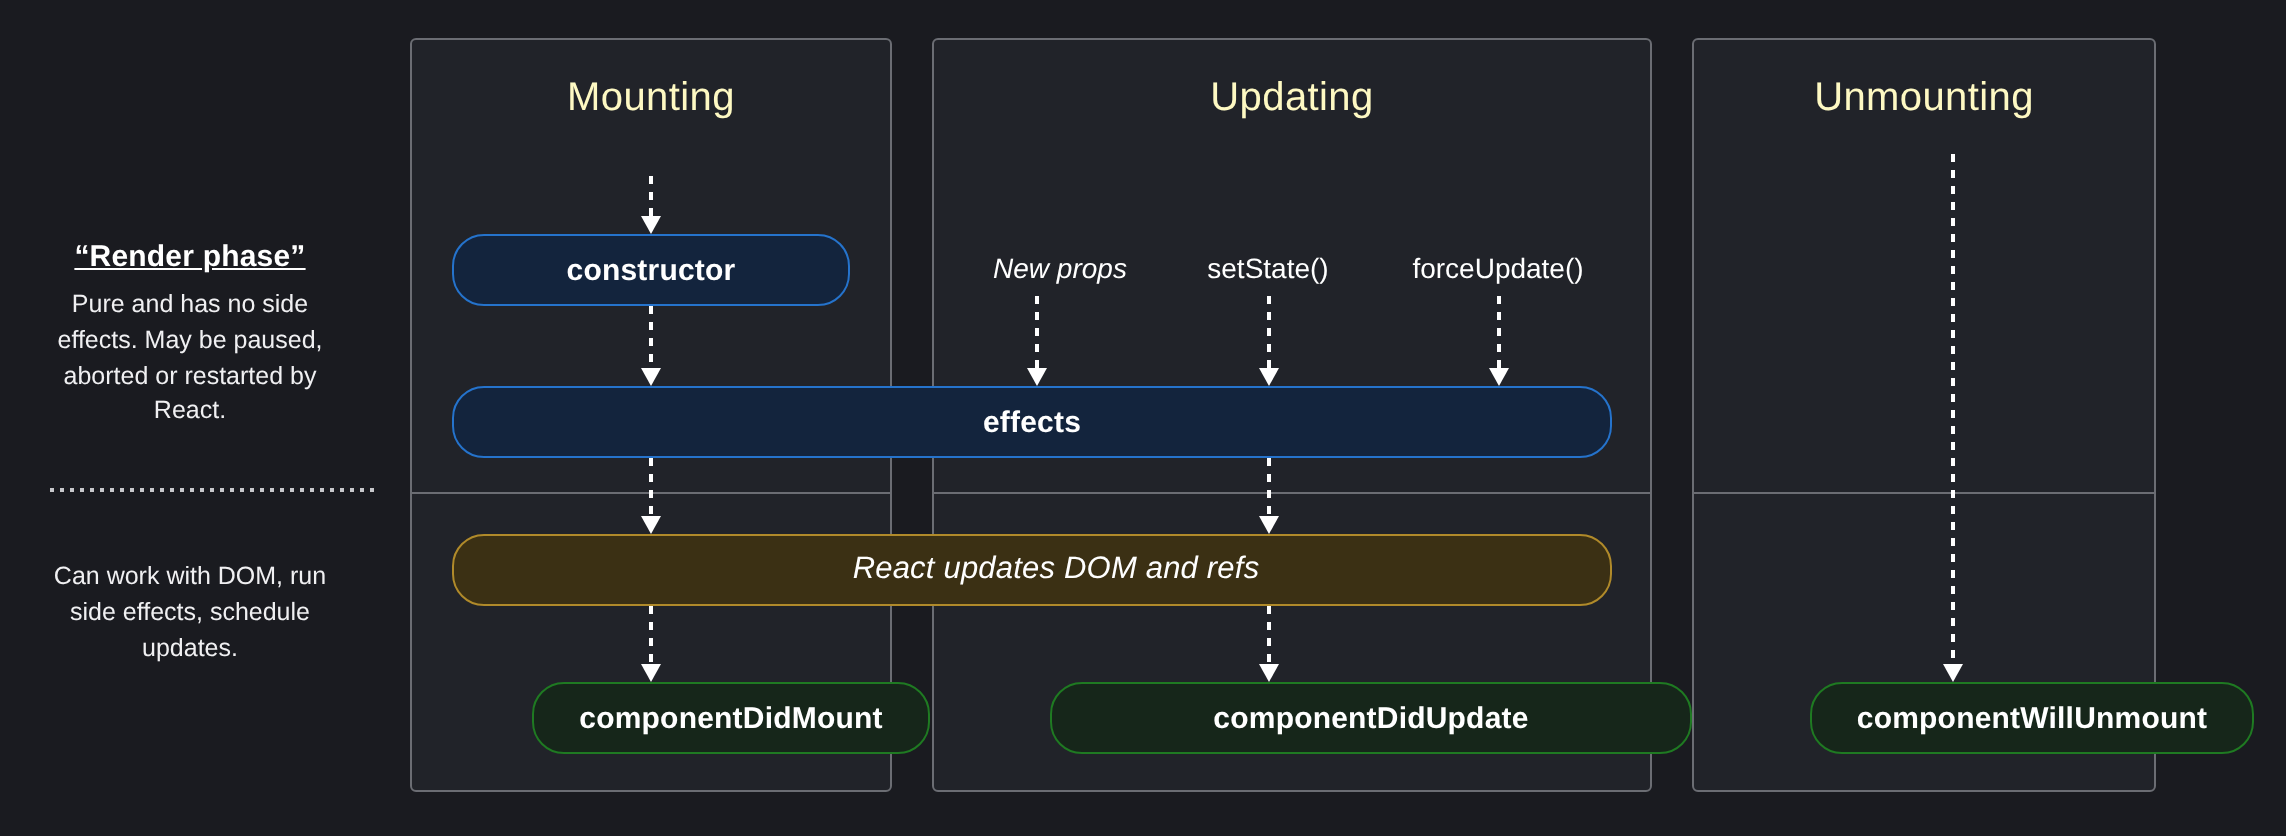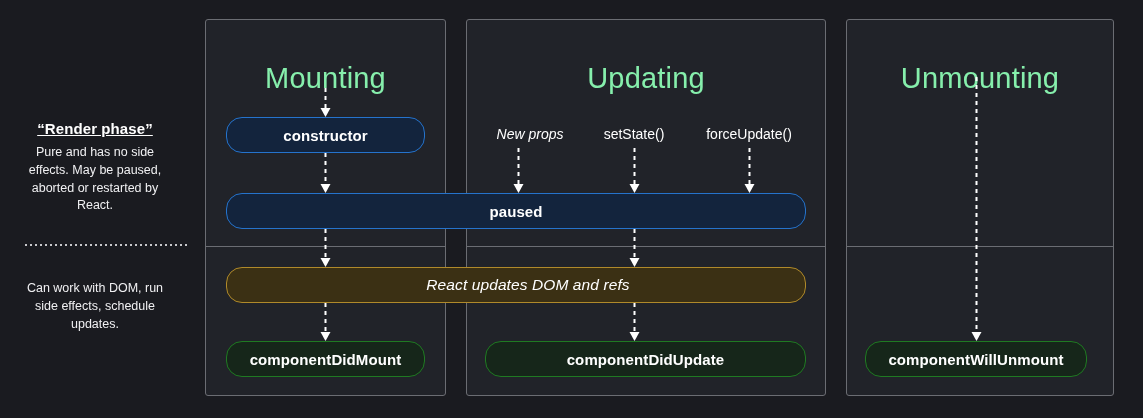--- a/index.html
+++ b/index.html
@@ -62,60 +62,59 @@
   .panel {
     position: absolute;
     top: 19px;
     height: 377px;
     background: #212329;
     border: 1px solid #6b6d73;
     border-radius: 3px;
   }
   .panel-mounting   { left: 205px;  width: 241px; }
   .panel-updating   { left: 466px;  width: 360px; }
-  .panel-unmounting { left: 846px;  width: 268px; }
+  .panel-unmounting { left: 846px;  width: 232px; }
 
   .panel-divider {
     position: absolute;
     left: 0;
     right: 0;
     top: 226px;
     height: 1px;
     background: #6b6d73;
   }
 
   .panel-title {
     position: absolute;
     top: 18px;
     left: 0;
     right: 0;
     text-align: center;
-    font-size: 29px;
+    font-size: 20px;
     font-weight: 400;
-    color: #86efac;
+    color: #fef9c3;
     letter-spacing: 0.2px;
-    margin-top: 24px;
   }
 
   
   .node {
     position: absolute;
     height: 36px;
     border-radius: 16px;
     display: flex;
     align-items: center;
     justify-content: center;
     font-size: 15px;
     font-weight: bold;
     color: #ffffff;
     letter-spacing: 0.1px;
   }
   .node-blue   { background: #13243d; border: 1.5px solid #2573cc; }
   .node-amber  { background: #3b3014; border: 1.5px solid #b08a2a; }
-  .node-green  { background: #16261a; border: 1.5px solid #1f7a22; }
+  .node-green  { background: #16261a; border: 1.5px solid #1f7a22; margin-left: 40px; }
   .node-italic { font-style: italic; font-weight: 400; font-size: 15.5px; }
 
   .node-constructor      { left: 226px; top: 117px; width: 199px; }
   .node-render           { left: 226px; top: 193px; width: 580px; }
   .node-dom              { left: 226px; top: 267px; width: 580px; padding-left: 24px; }
   .node-did-mount        { left: 226px; top: 341px; width: 199px; }
   .node-did-update       { left: 485px; top: 341px; width: 321px; }
   .node-will-unmount     { left: 865px; top: 341px; width: 222px; }
 
   
@@ -241,21 +240,21 @@
     <div class="head" style="top:29px;"></div>
   </div>
 
   <div class="arrow" style="left:976px; top:77px; height:264px;">
     <div class="stem" style="height:255px;"></div>
     <div class="head" style="top:255px;"></div>
   </div>
 
   <div class="node node-blue node-constructor">constructor</div>
 
-  <div class="node node-blue node-render">paused</div>
+  <div class="node node-blue node-render">effects</div>
 
   <div class="node node-amber node-italic node-dom">React updates DOM and refs</div>
 
   <div class="node node-green node-did-mount">componentDidMount</div>
 
   <div class="node node-green node-did-update">componentDidUpdate</div>
 
   <div class="node node-green node-will-unmount">componentWillUnmount</div>
 
 </div>

